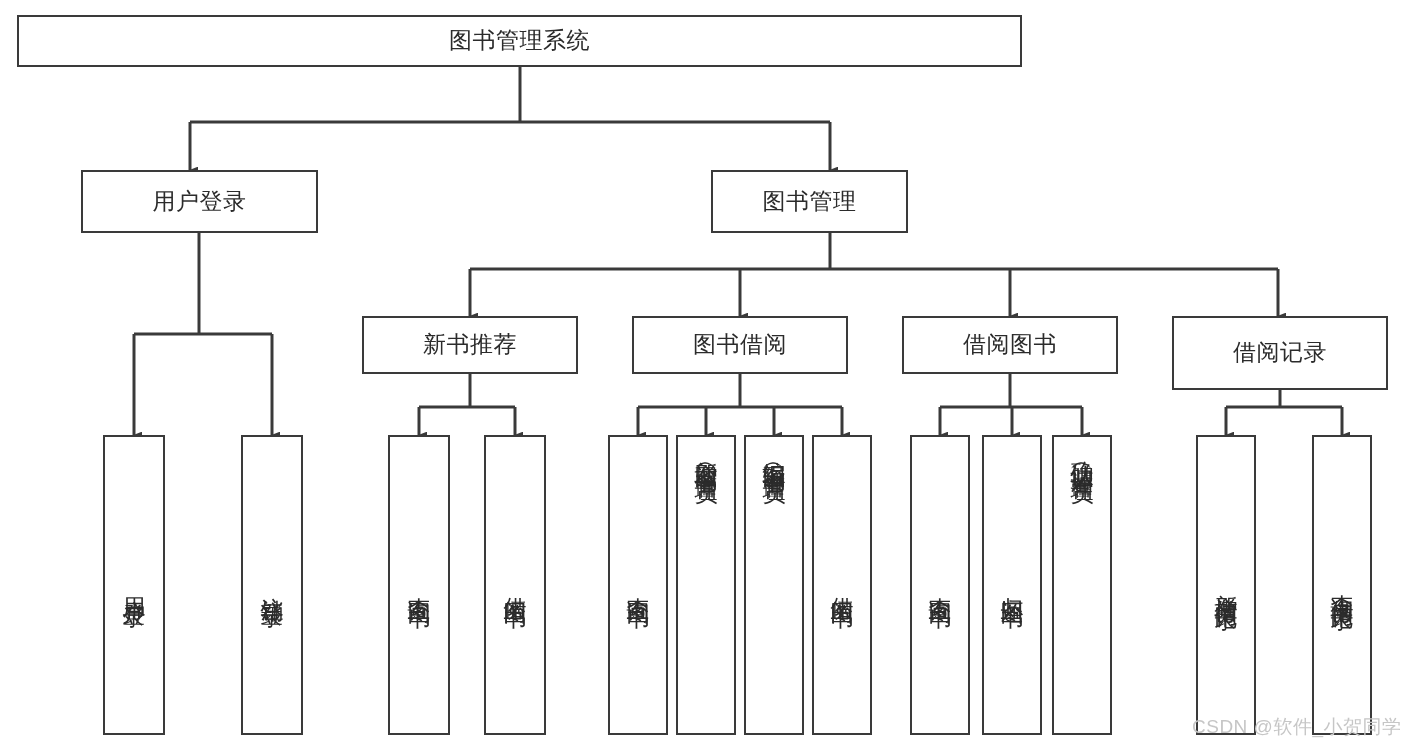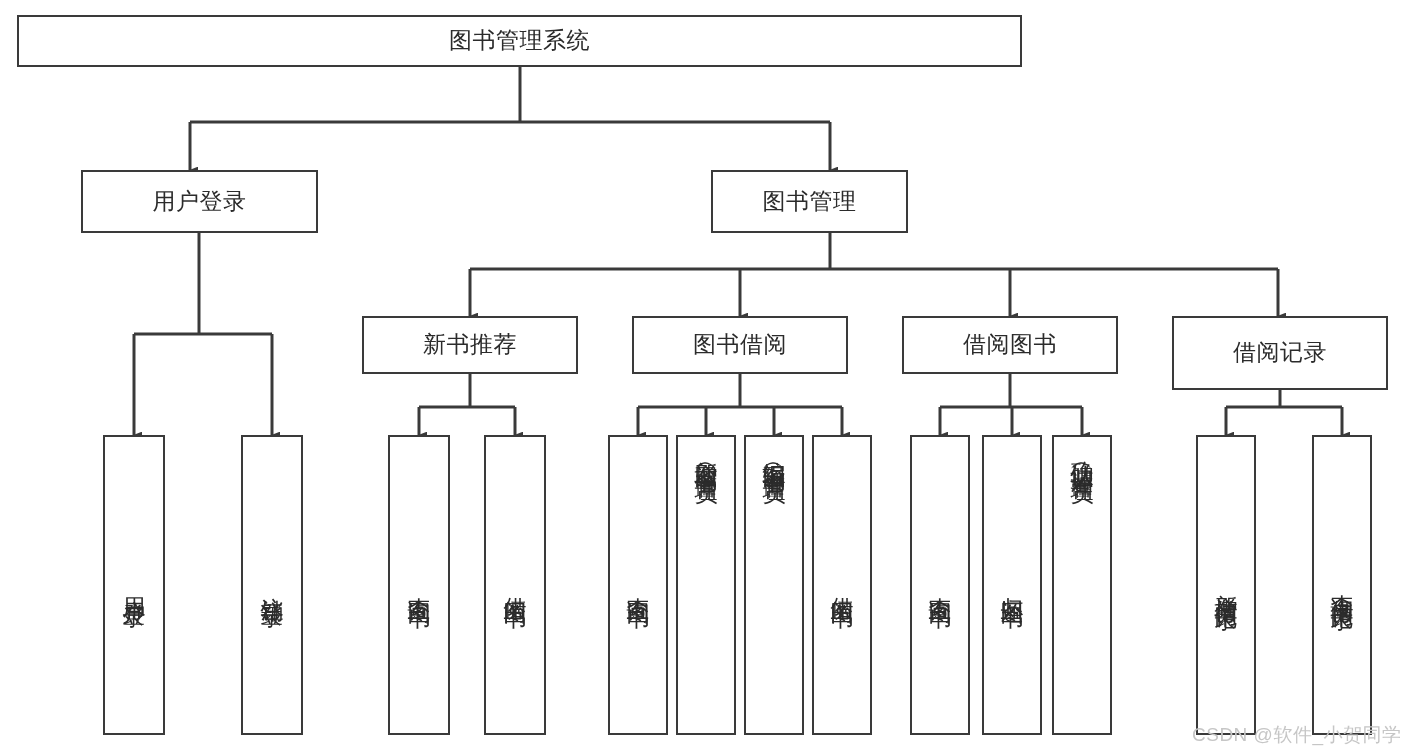--- a/index.html
+++ b/index.html
@@ -172,14 +172,14 @@
         <span class="node-label">确认归还（管理员）</span>
       </div>
       <div class="node vertical leaf center-v" style="left: 1196px; top: 435px; width: 60px; height: 300px;">
         <span class="node-label">新增借阅记录</span>
       </div>
       <div class="node vertical leaf center-v" style="left: 1312px; top: 435px; width: 60px; height: 300px;">
         <span class="node-label">查询借阅记录</span>
       </div>
     </div>
 
-  <div class="watermark" style="left:1192px; top:714px;margin-top:8px;">CSDN @软件_小贺同学</div>
+  <div class="watermark" style="left:1192px; top:714px;">CSDN @软件_小贺同学</div>
 </div>
 
 </body></html>

